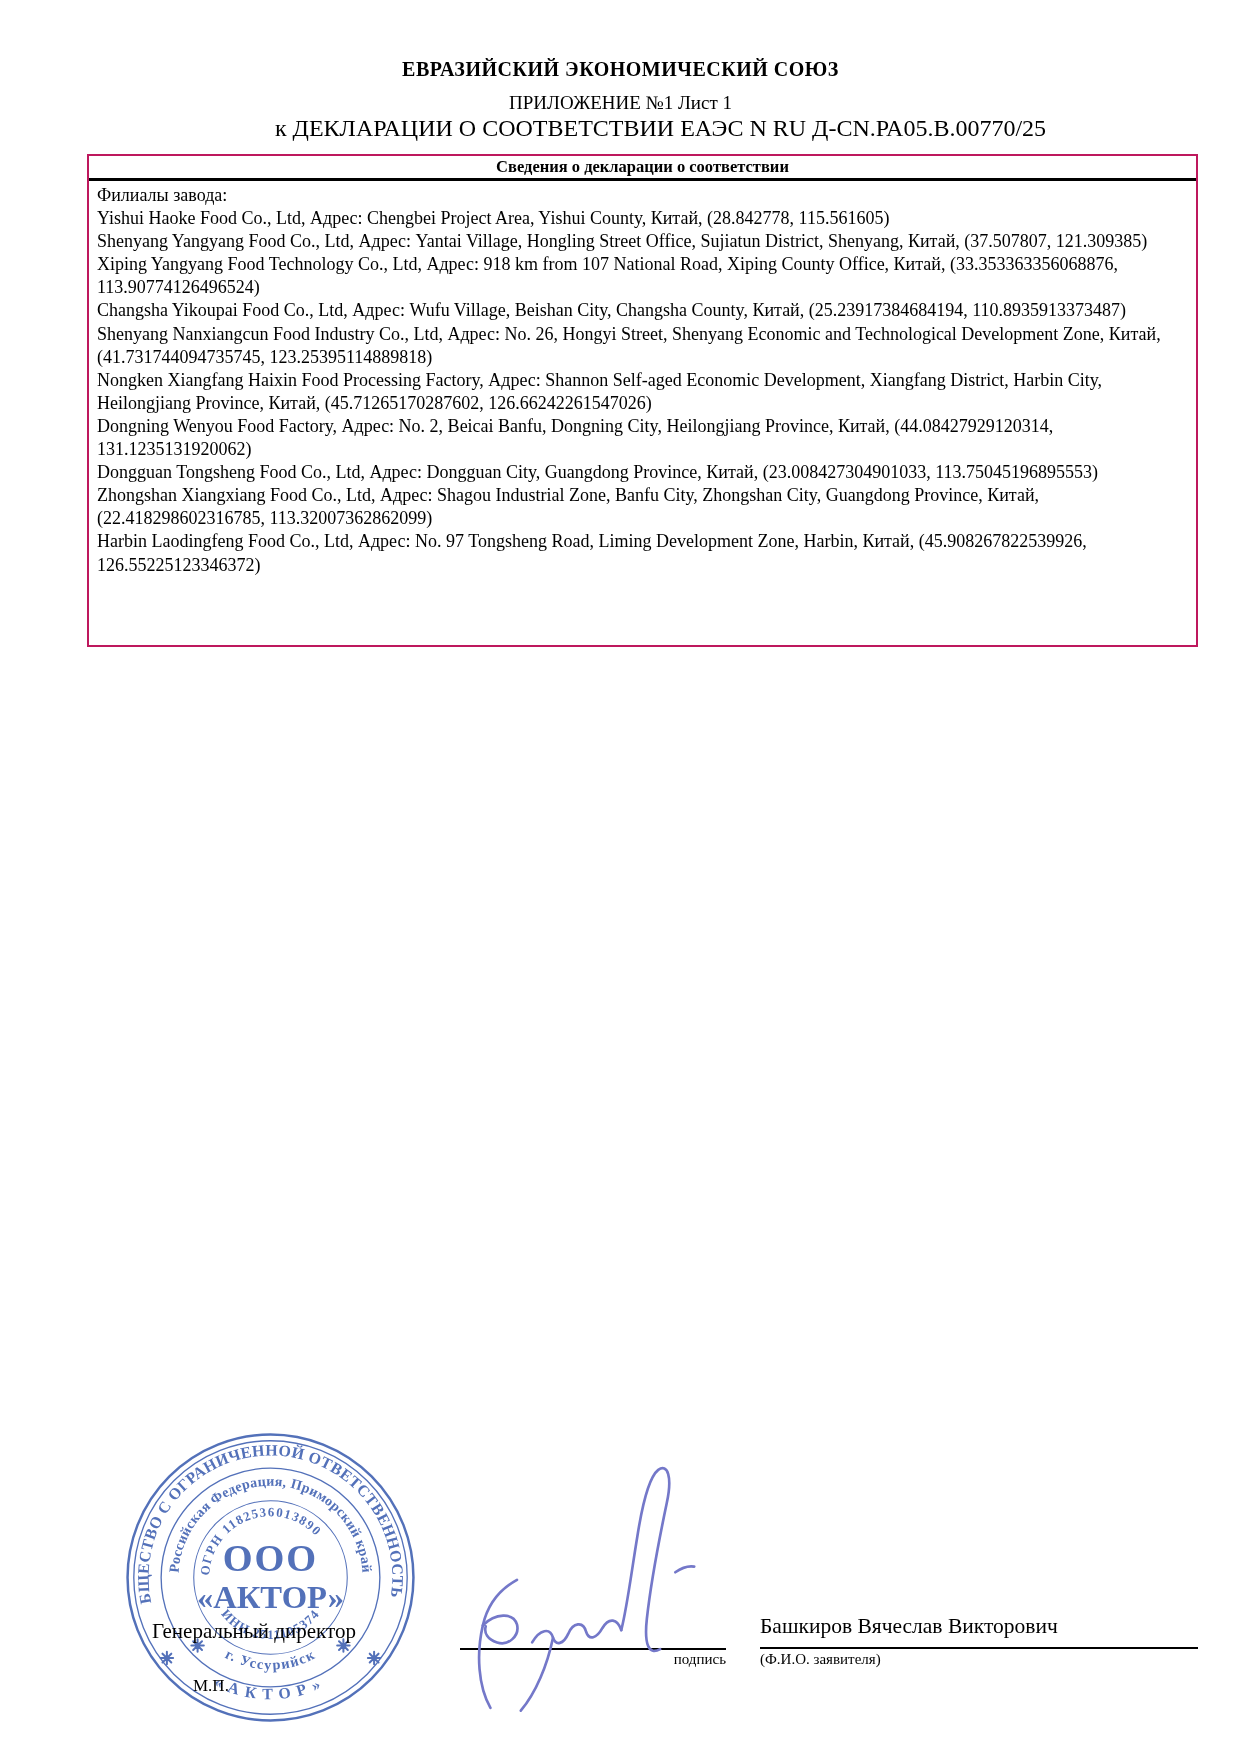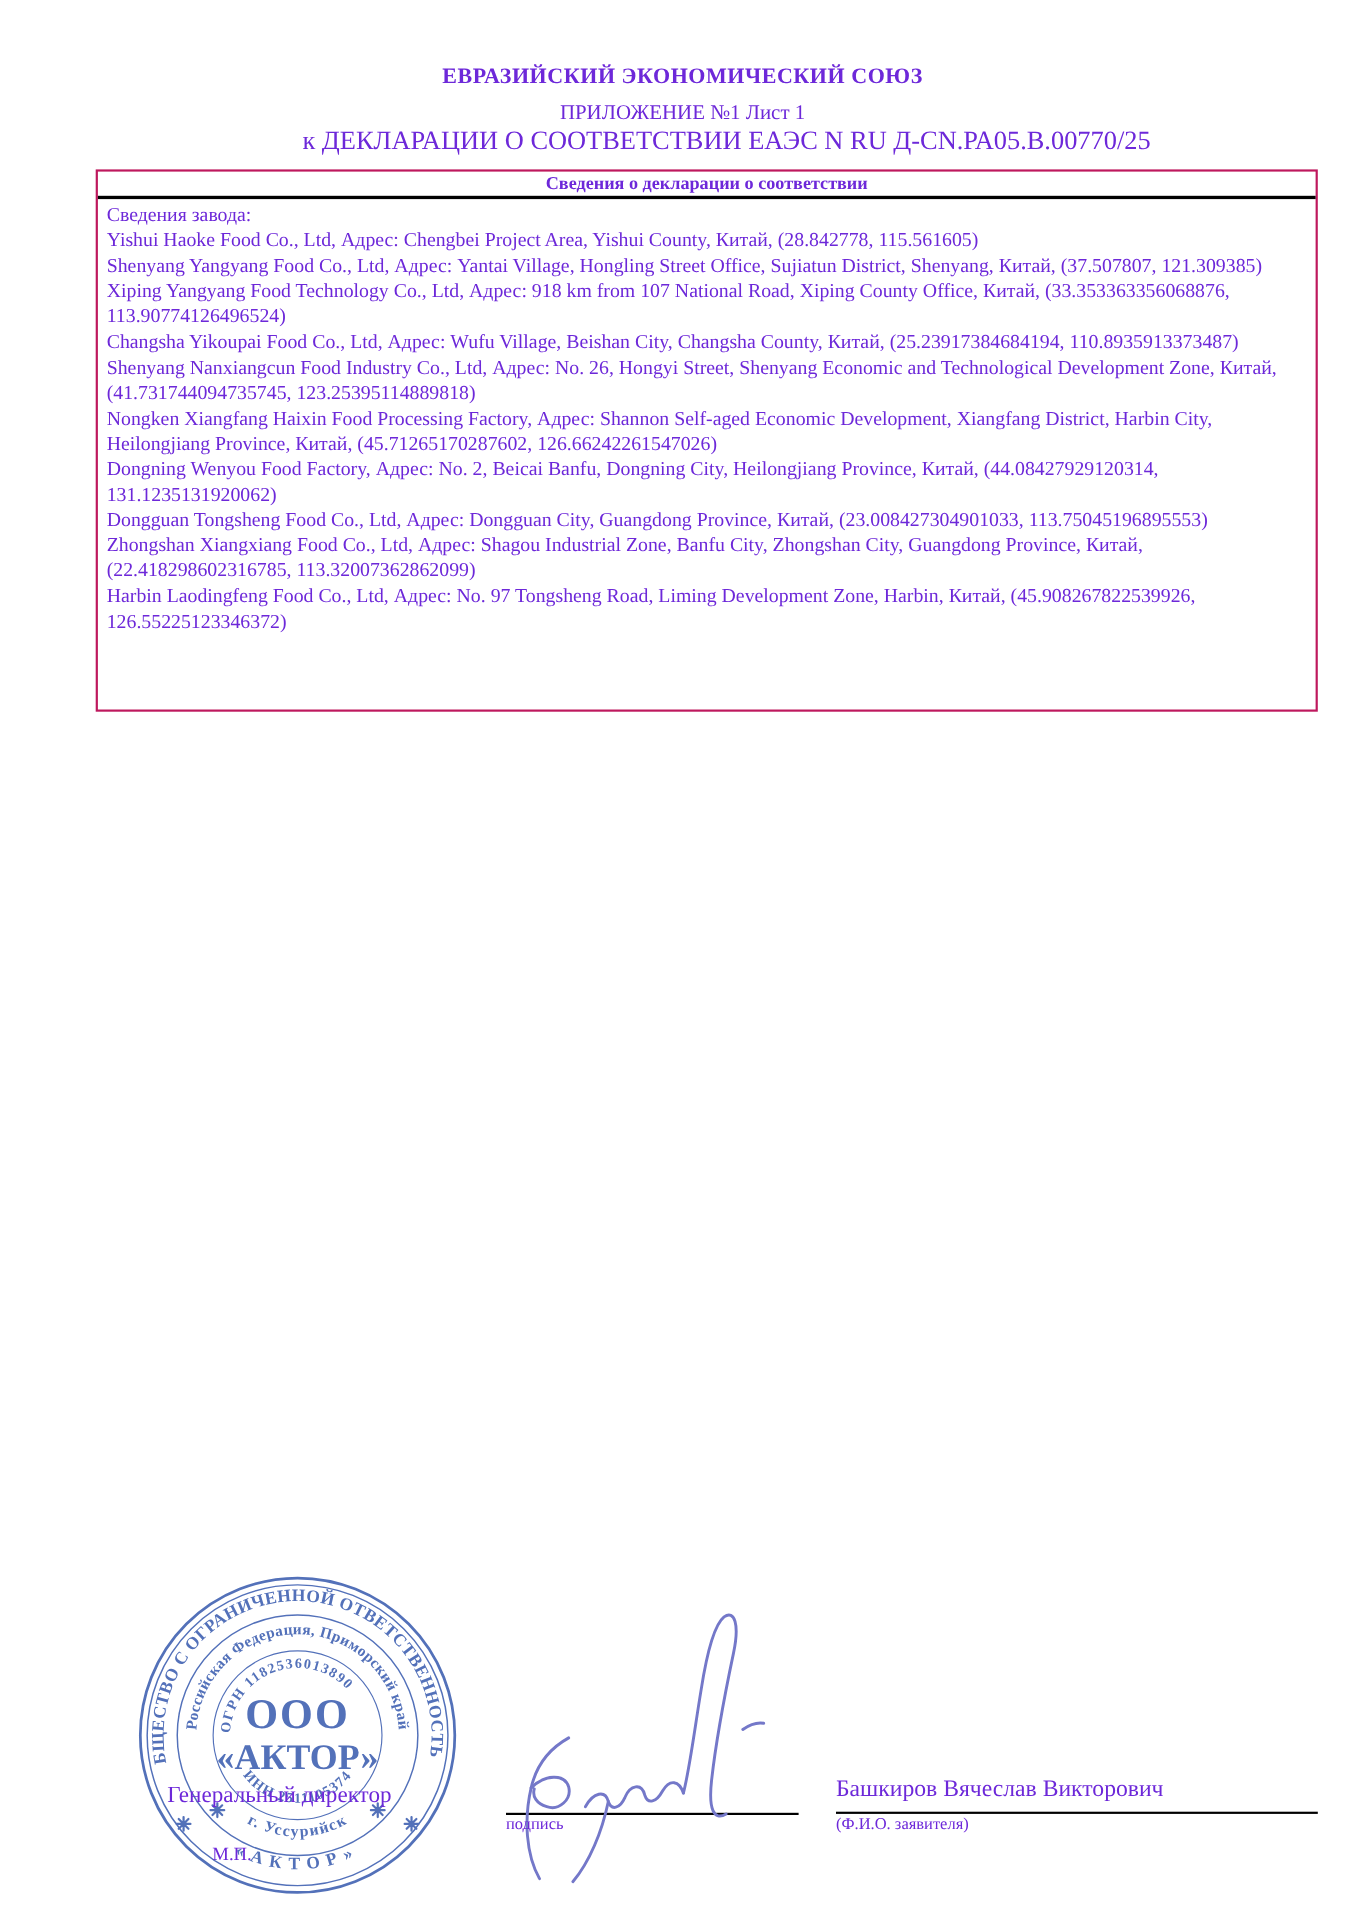--- a/index.html
+++ b/index.html
@@ -3,21 +3,21 @@
 <meta charset="utf-8">
 <style>
   html,body { margin:0; padding:0; background:#888; }
   .page {
     position: relative;
     width: 1241px;
     height: 1754px;
     margin: 0 auto;
     background: #ffffff;
     font-family: "Liberation Serif", "DejaVu Serif", serif;
-    color: #6d28d9;
+    color: #000000;
     overflow: hidden;
   }
   .doc-header { position:absolute; left:0; top:0; width:100%; text-align:center; }
   .title1 { position:absolute; left:0; top:58px;  width:100%; font-size:20px; font-weight:bold; letter-spacing:0.5px; }
   .title2 { position:absolute; left:0; top:92px;  width:100%; font-size:19px; }
   .title3 { position:absolute; left:0; top:115px; width:100%; font-size:24px;margin-left:40px; }
 
   .info-table {
     position:absolute; left:87px; top:154px; width:1111px; height:493px;
     border:2px solid #be185d; box-sizing:border-box;
@@ -29,21 +29,21 @@
   .table-body { padding:3px 8px 0 8px; font-size:18px; line-height:23.1px; }
   .table-body p { margin:0; }
 
   .director-title { position:absolute; left:152px; top:1619px; font-size:21px; z-index:6; }
   .mp-mark       { position:absolute; left:193px; top:1676px; font-size:17px; z-index:6; }
 
   .stamp-svg     { position:absolute; left:117px; top:1424px; width:307px; height:307px; opacity:0.92; z-index:2; }
   .signature-svg { position:absolute; left:462px; top:1455px; width:237px; height:263px; z-index:4; }
 
   .sig-line   { position:absolute; left:460px; top:1648px; width:266px; border-top:2px solid #000; z-index:3; }
-  .sig-caption{ position:absolute; left:460px; top:1651px; width:266px; text-align:left; font-size:15px; z-index:5; }
+  .sig-caption{ position:absolute; left:460px; top:1651px; width:266px; text-align:right; font-size:15px; z-index:5; }
 
   .fio-name   { position:absolute; left:760px; top:1614px; width:438px; text-align:left; font-size:21.5px; }
   .fio-line   { position:absolute; left:760px; top:1647px; width:438px; border-top:2px solid #000; }
   .fio-caption{ position:absolute; left:760px; top:1651px; width:438px; text-align:left; font-size:15px; }
 
   .stamp-text { font-family:"Liberation Serif","DejaVu Serif",serif; font-weight:bold; fill:var(--stamp-blue); }
   .stamp-ring { fill:none; stroke:var(--stamp-blue); }
   .sig-stroke { fill:none; stroke:var(--sig-blue); stroke-width:2.8; stroke-linecap:round; }
 </style>
 </head>
@@ -53,21 +53,21 @@
 
   <div class="doc-header">
     <div class="title1">ЕВРАЗИЙСКИЙ ЭКОНОМИЧЕСКИЙ СОЮЗ</div>
     <div class="title2">ПРИЛОЖЕНИЕ №1 Лист 1</div>
     <div class="title3">к ДЕКЛАРАЦИИ О СООТВЕТСТВИИ ЕАЭС N RU Д-CN.РА05.В.00770/25</div>
   </div>
 
   <div class="info-table">
     <div class="table-header">Сведения о декларации о соответствии</div>
     <div class="table-body">
-      <p>Сведения завода:</p>
+      <p>Филиалы завода:</p>
       <p>Yishui Haoke Food Co., Ltd, Адрес: Chengbei Project Area, Yishui County, Китай, (28.842778, 115.561605)</p>
       <p>Shenyang Yangyang Food Co., Ltd, Адрес: Yantai Village, Hongling Street Office, Sujiatun District, Shenyang, Китай, (37.507807, 121.309385)</p>
       <p>Xiping Yangyang Food Technology Co., Ltd, Адрес: 918 km from 107 National Road, Xiping County Office, Китай, (33.353363356068876, 113.90774126496524)</p>
       <p>Changsha Yikoupai Food Co., Ltd, Адрес: Wufu Village, Beishan City, Changsha County, Китай, (25.23917384684194, 110.8935913373487)</p>
       <p>Shenyang Nanxiangcun Food Industry Co., Ltd, Адрес: No. 26, Hongyi Street, Shenyang Economic and Technological Development Zone, Китай, (41.731744094735745, 123.25395114889818)</p>
       <p>Nongken Xiangfang Haixin Food Processing Factory, Адрес: Shannon Self-aged Economic Development, Xiangfang District, Harbin City, Heilongjiang Province, Китай, (45.71265170287602, 126.66242261547026)</p>
       <p>Dongning Wenyou Food Factory, Адрес: No. 2, Beicai Banfu, Dongning City, Heilongjiang Province, Китай, (44.08427929120314, 131.1235131920062)</p>
       <p>Dongguan Tongsheng Food Co., Ltd, Адрес: Dongguan City, Guangdong Province, Китай, (23.008427304901033, 113.75045196895553)</p>
       <p>Zhongshan Xiangxiang Food Co., Ltd, Адрес: Shagou Industrial Zone, Banfu City, Zhongshan City, Guangdong Province, Китай, (22.418298602316785, 113.32007362862099)</p>
       <p>Harbin Laodingfeng Food Co., Ltd, Адрес: No. 97 Tongsheng Road, Liming Development Zone, Harbin, Китай, (45.908267822539926, 126.55225123346372)</p>

